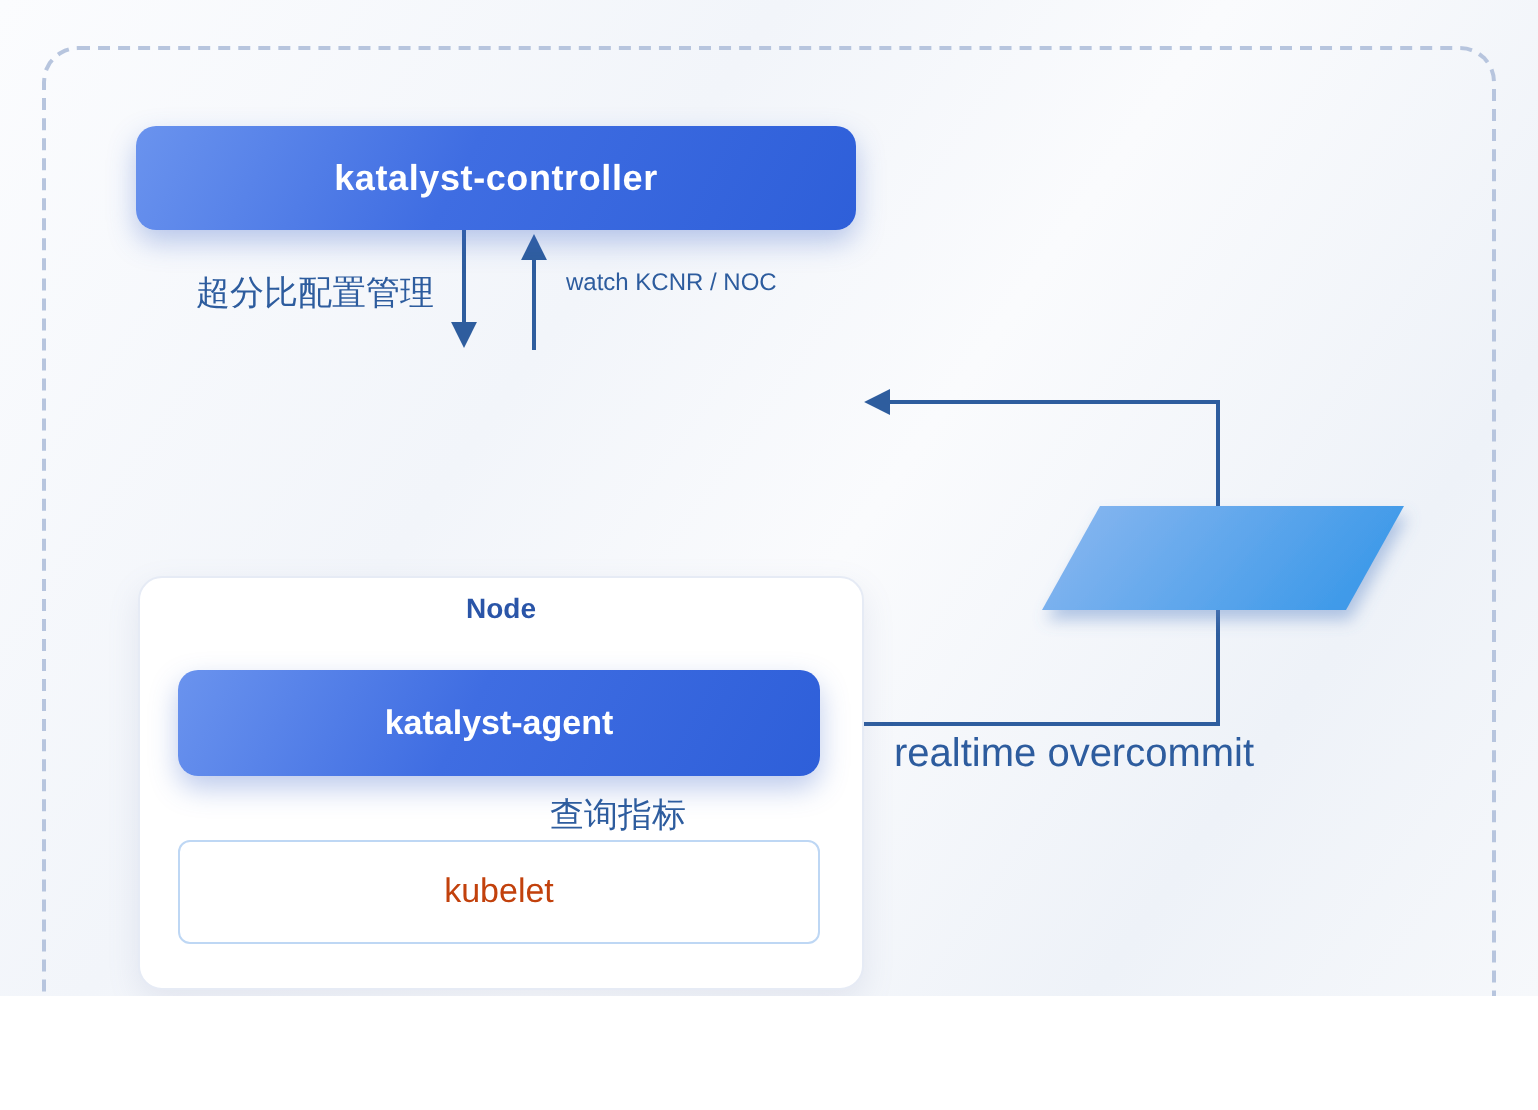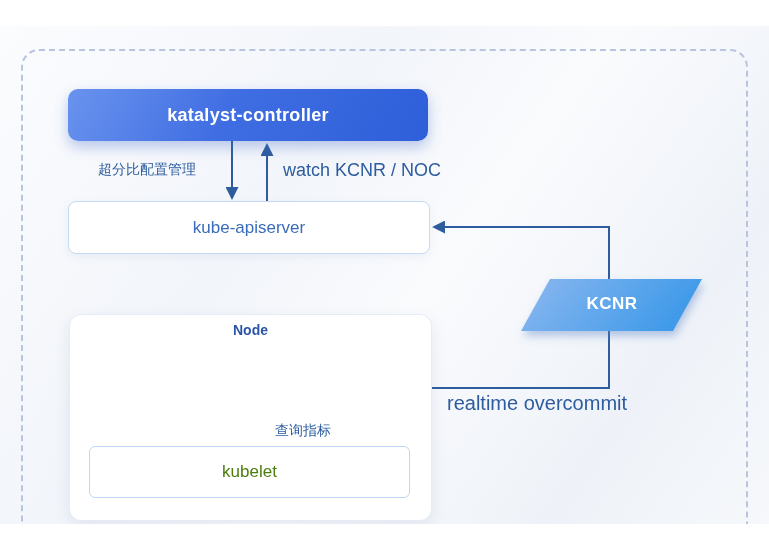--- a/index.html
+++ b/index.html
@@ -7,21 +7,20 @@
     padding: 0;
     background: #ffffff;
     font-family: "Liberation Sans", "DejaVu Sans", sans-serif;
   }
   #stage {
     position: relative;
     width: 769px;
     height: 498px;
     overflow: hidden;
     background: linear-gradient(125deg, #fbfcfe 0%, #f2f5fa 35%, #fafbfd 55%, #eef2f8 80%, #f6f8fb 100%);
-    margin-top: 26px;
   }
   .dashed-frame {
     position: absolute;
     left: 21px;
     top: 23px;
     width: 727px;
     height: 509px;
     border: 2px dashed #b7c5de;
     border-radius: 18px;
     box-sizing: border-box;
@@ -85,31 +84,31 @@
     left: 89px; top: 335px;
     width: 321px; height: 53px;
     font-size: 17px;
   }
   .kubelet-box {
     left: 89px; top: 420px;
     width: 321px; height: 52px;
     background: #ffffff;
     border: 1px solid #bed7f4;
     border-radius: 6px;
-    color: #4d7c0f;
+    color: #c2410c;
     font-size: 17px;
   }
   .edge-label {
     position: absolute;
     color: #2d5c9e;
-    font-size: 14px;
+    font-size: 17px;
     white-space: nowrap;
   }
   .label-config   { left: 98px;  top: 135px; }
-  .label-watch    { left: 283px; top: 134px; font-size: 18px; }
+  .label-watch    { left: 283px; top: 134px; font-size: 12px; }
   .label-query    { left: 275px; top: 396px; }
   .label-realtime { left: 447px; top: 366px; font-size: 20px; }
   .kcnr-label {
     position: absolute;
     left: 552px; top: 268px;
     width: 120px;
     text-align: center;
     color: #ffffff;
     font-size: 17px;
     font-weight: bold;
@@ -147,32 +146,31 @@
 
     <line x1="249" y1="419" x2="249" y2="392" stroke="#2e5d9e" stroke-width="2" marker-end="url(#arrow)"></line>
 
     <polygon points="550,253 702,253 673,305 521,305" fill="url(#kcnrGrad)" filter="url(#softShadow)"></polygon>
   </svg>
 
   <div class="box grad-box controller-box">
     <span>katalyst-controller</span>
   </div>
 
-  <div class="box apiserver-box">
-    <span>kube-apiserver</span>
-  </div>
 
   <div class="box node-box"></div>
   <div class="node-title">Node</div>
 
+  <div class="box grad-box agent-box">
+    <span>katalyst-agent</span>
+  </div>
 
   <div class="box kubelet-box">
     <span>kubelet</span>
   </div>
 
-  <div class="kcnr-label">KCNR</div>
 
   <div class="edge-label label-config">超分比配置管理</div>
   <div class="edge-label label-watch">watch KCNR / NOC</div>
   <div class="edge-label label-query">查询指标</div>
   <div class="edge-label label-realtime">realtime overcommit</div>
 
 </div>
 
 </body></html>

